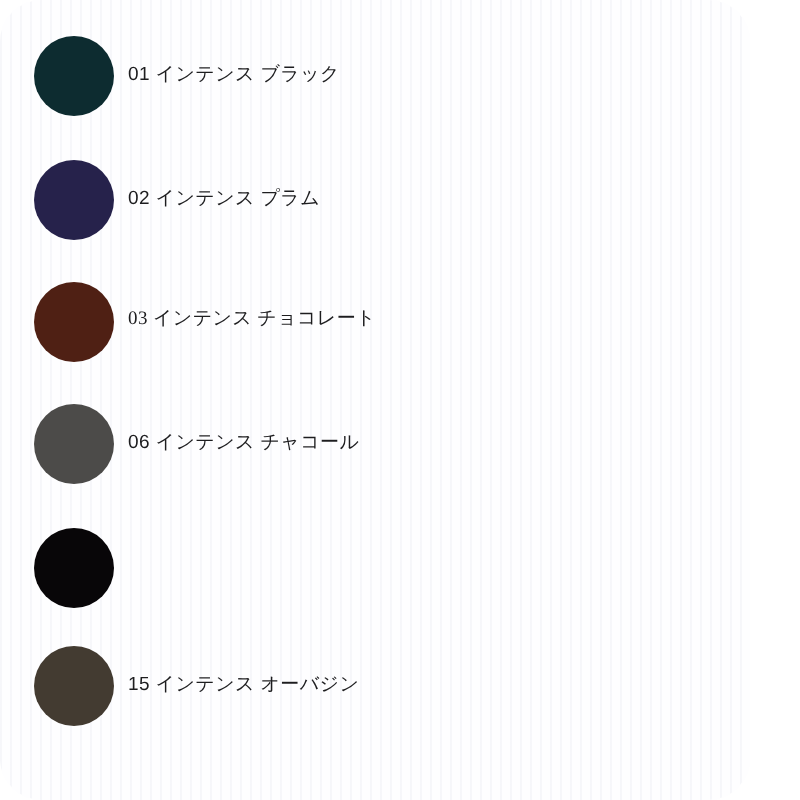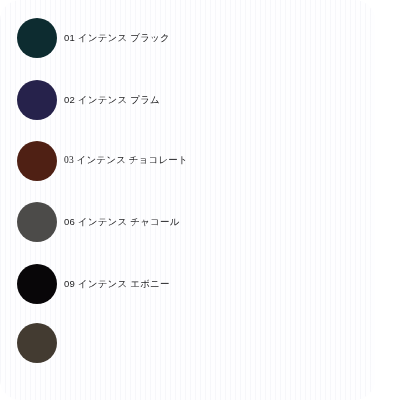--- a/index.html
+++ b/index.html
@@ -93,21 +93,21 @@
       <span class="swatch-label" style="color: rgb(29, 29, 31); font-family: Liberation Serif, serif;">03 インテンス チョコレート</span>
     </li>
 
     <li class="swatch-row swatch-row-3">
       <span class="swatch-dot" style="background-color: rgb(76, 75, 73);"></span>
       <span class="swatch-label" style="color: rgb(29, 29, 31);">06 インテンス チャコール</span>
     </li>
 
     <li class="swatch-row swatch-row-4">
       <span class="swatch-dot" style="background-color: rgb(8, 6, 8);"></span>
-      <span class="swatch-label" style="color: rgb(29, 29, 31);">09 インテンス エボニー</span>
     </li>
 
     <li class="swatch-row swatch-row-5">
       <span class="swatch-dot" style="background-color: rgb(67, 59, 49);"></span>
+      <span class="swatch-label" style="color: rgb(29, 29, 31);">15 インテンス オーバジン</span>
     </li>
 
   </ul>
 </div>
 
 </body></html>

